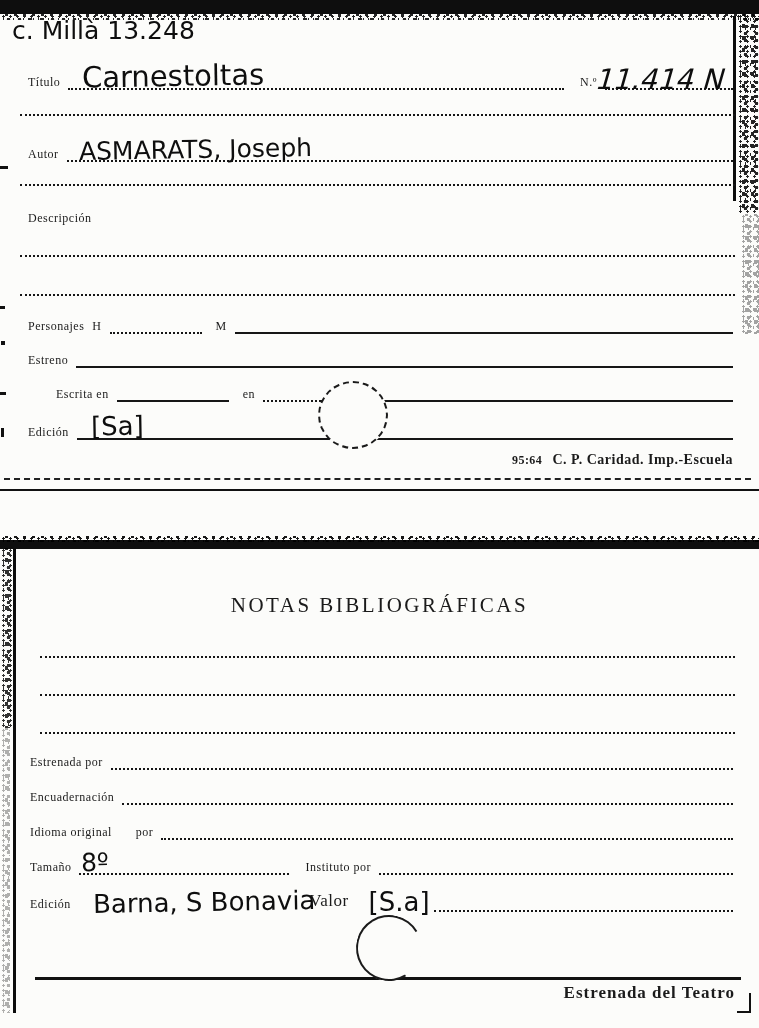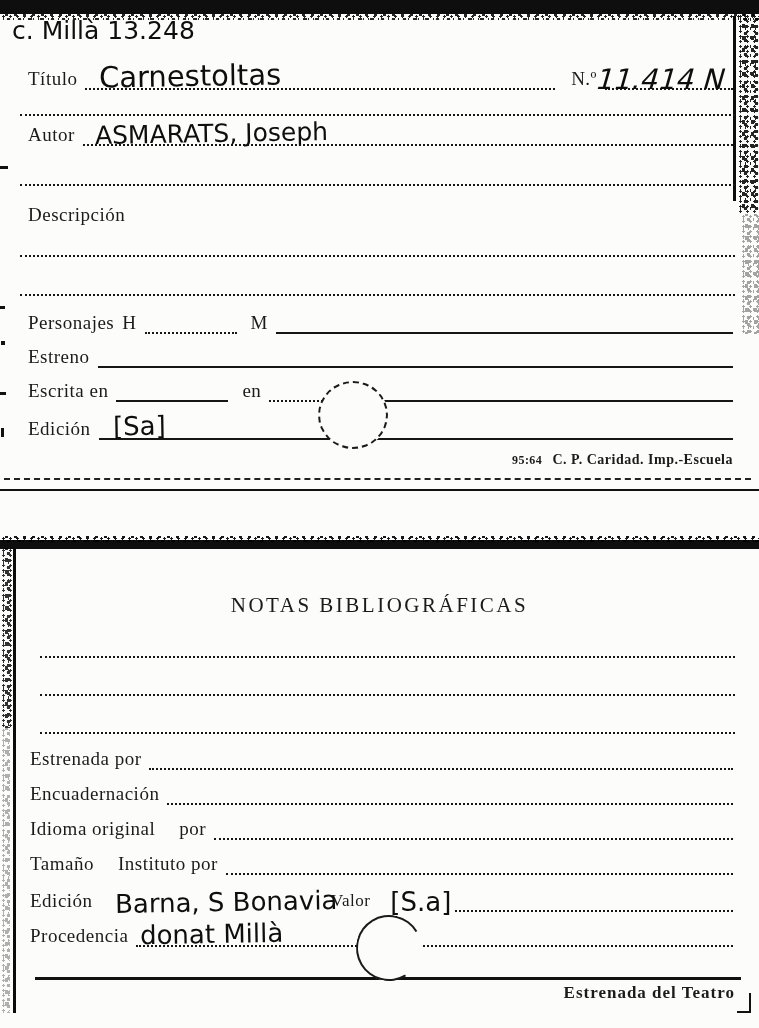--- a/index.html
+++ b/index.html
@@ -18,21 +18,21 @@
     background-size:7px 5px, 11px 7px, 5px 9px, 9px 12px;
     background-position:0 0, 3px 2px, 6px 1px, 2px 6px;
   }
   .band{position:absolute;background:#0e0e0e;}
   .band-edge{position:absolute;height:6px;opacity:.85;}
   .vline{position:absolute;background:#0c0c0c;}
   .strip{position:absolute;}
   .tick{position:absolute;background:#111;}
   
   .row{position:absolute;left:28px;right:26px;display:flex;align-items:flex-end;z-index:1;}
-  .lbl{font-size:19px;line-height:1;padding:0 8px 2px 0;white-space:nowrap;letter-spacing:.5px;}
+  .lbl{font-size:12px;line-height:1;padding:0 8px 2px 0;white-space:nowrap;letter-spacing:.5px;}
   .fill{flex:1;position:relative;height:100%;text-align:right;}
   .dot{border-bottom:2px dotted #161616;}
   .sol{border-bottom:2px solid #161616;}
   .seg{position:relative;height:100%;}
   .rule{position:absolute;left:20px;right:24px;border-bottom:2px dotted #161616;z-index:0;}
   .rule-dash{position:absolute;border-bottom:2px dashed #222;}
   .rule-solid{position:absolute;border-bottom:2px solid #111;}
   
   .hw{
     position:absolute;bottom:-1px;
@@ -89,21 +89,21 @@
       <span class="hw" style="left:14px;font-size:29px;">Carnestoltas</span>
     </span>
     <span class="lbl" style="padding-left:16px;">N.º</span>
     <span class="seg dot" style="width:128px;">
       <span class="hw" style="left:-8px;bottom:-4px;font-size:28px;transform:skewX(-16deg);">11.414 N</span>
     </span>
   </div>
 
   <div class="rule" style="top:114px;"></div>
 
-  <div class="row" style="top:110px;height:36px;">
+  <div class="row" style="top:126px;height:36px;">
     <span class="lbl">Autor</span>
     <span class="fill dot">
       <span class="hw" style="left:12px;font-size:25px;">ASMARATS, Joseph</span>
     </span>
   </div>
 
   <div class="rule" style="top:184px;"></div>
 
   <div class="row" style="top:190px;height:36px;">
     <span class="lbl">Descripción</span>
@@ -118,21 +118,21 @@
   </div>
 
   <div class="row" style="top:302px;height:32px;">
     <span class="lbl">Personajes</span>
     <span class="lbl">H</span>
     <span class="seg dot" style="width:92px;"></span>
     <span class="lbl" style="padding-left:14px;">M</span>
     <span class="fill sol"></span>
   </div>
 
-  <div class="row" style="top:370px;height:32px;">
+  <div class="row" style="top:370px;height:32px;margin-left:28px;">
     <span class="lbl">Escrita en</span>
     <span class="seg sol" style="width:112px;"></span>
     <span class="lbl" style="padding-left:14px;">en</span>
     <span class="seg dot" style="width:58px;"></span>
     <span class="fill sol"></span>
   </div>
 
   <div class="row" style="top:408px;height:32px;">
     <span class="lbl">Edición</span>
     <span class="fill sol">
@@ -172,38 +172,35 @@
   </div>
 
   <div class="row" style="left:30px;top:808px;height:32px;">
     <span class="lbl">Idioma original</span>
     <span class="lbl" style="padding-left:16px;">por</span>
     <span class="fill dot"></span>
   </div>
 
   <div class="row" style="left:30px;top:843px;height:32px;">
     <span class="lbl">Tamaño</span>
+    <span class="seg dot" style="width:210px;">
+      <span class="hw" style="left:2px;font-size:25px;">8º</span>
+    </span>
     <span class="lbl" style="padding-left:16px;">Instituto por</span>
     <span class="fill dot"></span>
   </div>
 
   <div class="row" style="left:30px;top:878px;height:34px;">
     <span class="lbl">Edición</span>
     <span class="hw-inline" style="font-size:26px;margin:0 0 -2px 14px;transform:rotate(-1deg);">Barna, S Bonavia</span>
     <span class="lbl valor">Valor</span>
     <span class="hw-inline" style="font-size:26px;margin:0 4px -2px 10px;">[S.a]</span>
     <span class="fill dot"></span>
   </div>
 
-  <div class="row" style="left:30px;top:913px;height:34px;">
-    <span class="lbl">Procedencia</span>
-    <span class="fill dot">
-      <span class="hw" style="left:4px;font-size:26px;">donat Millà</span>
-    </span>
-  </div>
 
   <div class="punch2"></div>
 
   <div class="rule-solid" style="left:35px;right:18px;top:977px;border-bottom-width:3px;"></div>
 
   <div class="footer">Estrenada del Teatro</div>
   <div class="corner"></div>
 
 </div>
 

